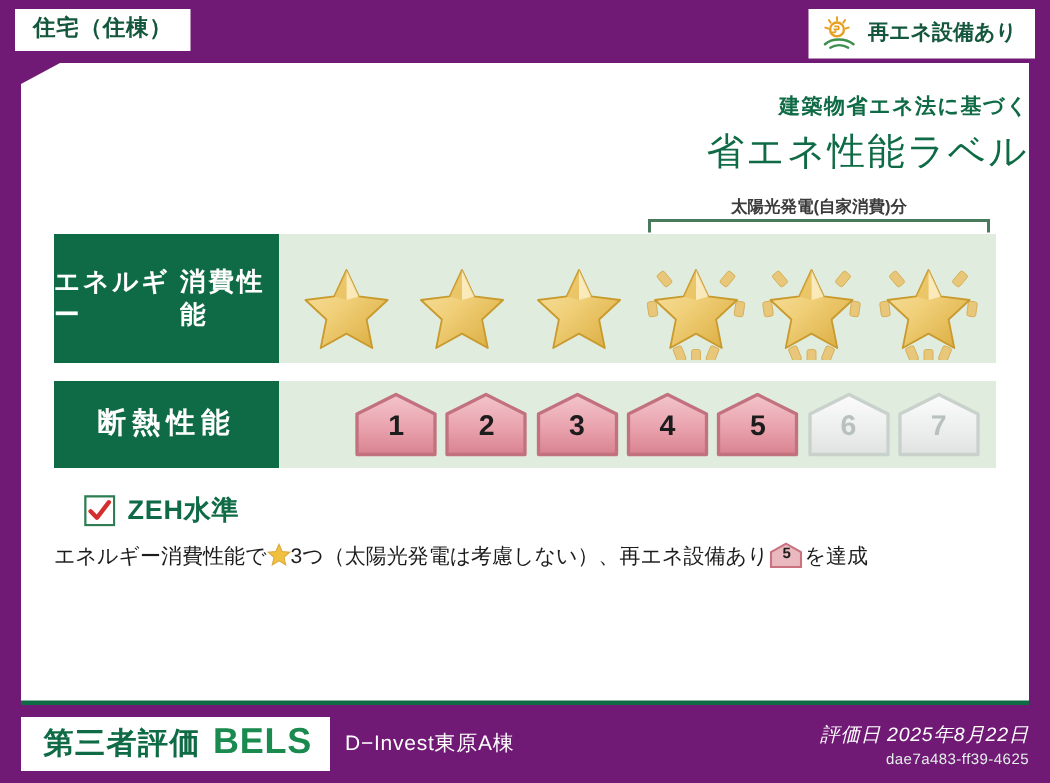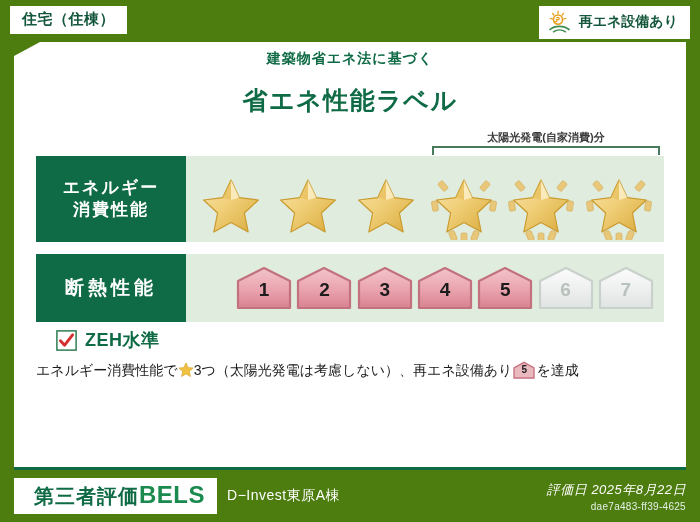--- a/index.html
+++ b/index.html
@@ -7,21 +7,21 @@
   body {
     font-family: "Liberation Sans", "DejaVu Sans", sans-serif;
     background:#0a7049;
     position:relative;
     overflow:hidden;
   }
 
   
   #label-root {
     position:absolute; inset:0;
-    background:#4d7c0f;
+    background:#701a75;
   }
 
   
   .tag-house {
     position:absolute; left:10px; top:6px;
     background:#ffffff;
     padding:4px 12px 5px 12px;
     color:#14573c;
     font-size:15px; font-weight:bold;
     letter-spacing:0.5px;
@@ -42,43 +42,43 @@
 
   
   #card {
     position:absolute;
     left:14px; top:42px; right:14px; bottom:52px;
     background:#ffffff;
     clip-path: polygon(0 14px, 26px 0, 100% 0, 100% 100%, 0 100%);
   }
 
   
-  .title-wrap { text-align:center; padding-top:8px; }
+  .title-wrap { text-align:right; padding-top:20px; }
   .title-sub {
     color:#0f6b45; font-size:14px; font-weight:bold; letter-spacing:1px;
   }
   .title-main {
-    color:#0f6b45; font-size:25px; font-weight:bold; letter-spacing:1.5px;
-    margin-top:16px;
+    color:#0f6b45; font-size:25px; font-weight:normal; letter-spacing:1.5px;
+    margin-top:4px;
   }
 
   
   .perf-row {
     position:absolute; left:22px; right:22px;
     display:flex; align-items:stretch;
     background:#e0ecdd;
   }
   #row-energy { top:114px; height:86px; }
-  #row-insul  { top:212px; height:68px;gap:40px; }
+  #row-insul  { top:212px; height:58px;gap:40px; }
 
   .perf-label {
     width:150px; flex:none;
     background:#0f6b45;
     color:#ffffff;
-    display:flex; flex-direction:column;
+    display:flex; flex-direction:row;
     align-items:center; justify-content:center;
     font-weight:bold; letter-spacing:2px;
     line-height:1.3;
   }
   #row-energy .perf-label { font-size:17px; }
   #row-insul  .perf-label { font-size:19px; letter-spacing:4px; }
 
   .perf-body { flex:1; position:relative;padding-left:36px; }
 
   
@@ -152,22 +152,22 @@
   }
 
   
   #footer {
     position:absolute; left:0; right:0; bottom:0; height:52px;
     display:flex; align-items:center;
   }
   .bels-box {
     margin-left:14px;
     background:#ffffff;
-    padding:3px 12px 4px 20px;
-    display:flex; align-items:baseline; 
+    padding:3px 12px 4px 15px;
+    display:flex; align-items:baseline; gap:8px;
     line-height:1.2;
   }
   .bels-ja { color:#0f6b45; font-size:20px; font-weight:bold; letter-spacing:1px; }
   .bels-en { color:#1a8a4e; font-size:24px; font-weight:bold; letter-spacing:0.5px; }
   .bldg-name {
     color:#ffffff; font-size:14px; margin-left:10px; letter-spacing:0.5px;
   }
   .footer-right {
     margin-left:auto; margin-right:14px; text-align:right; color:#ffffff;
   }

